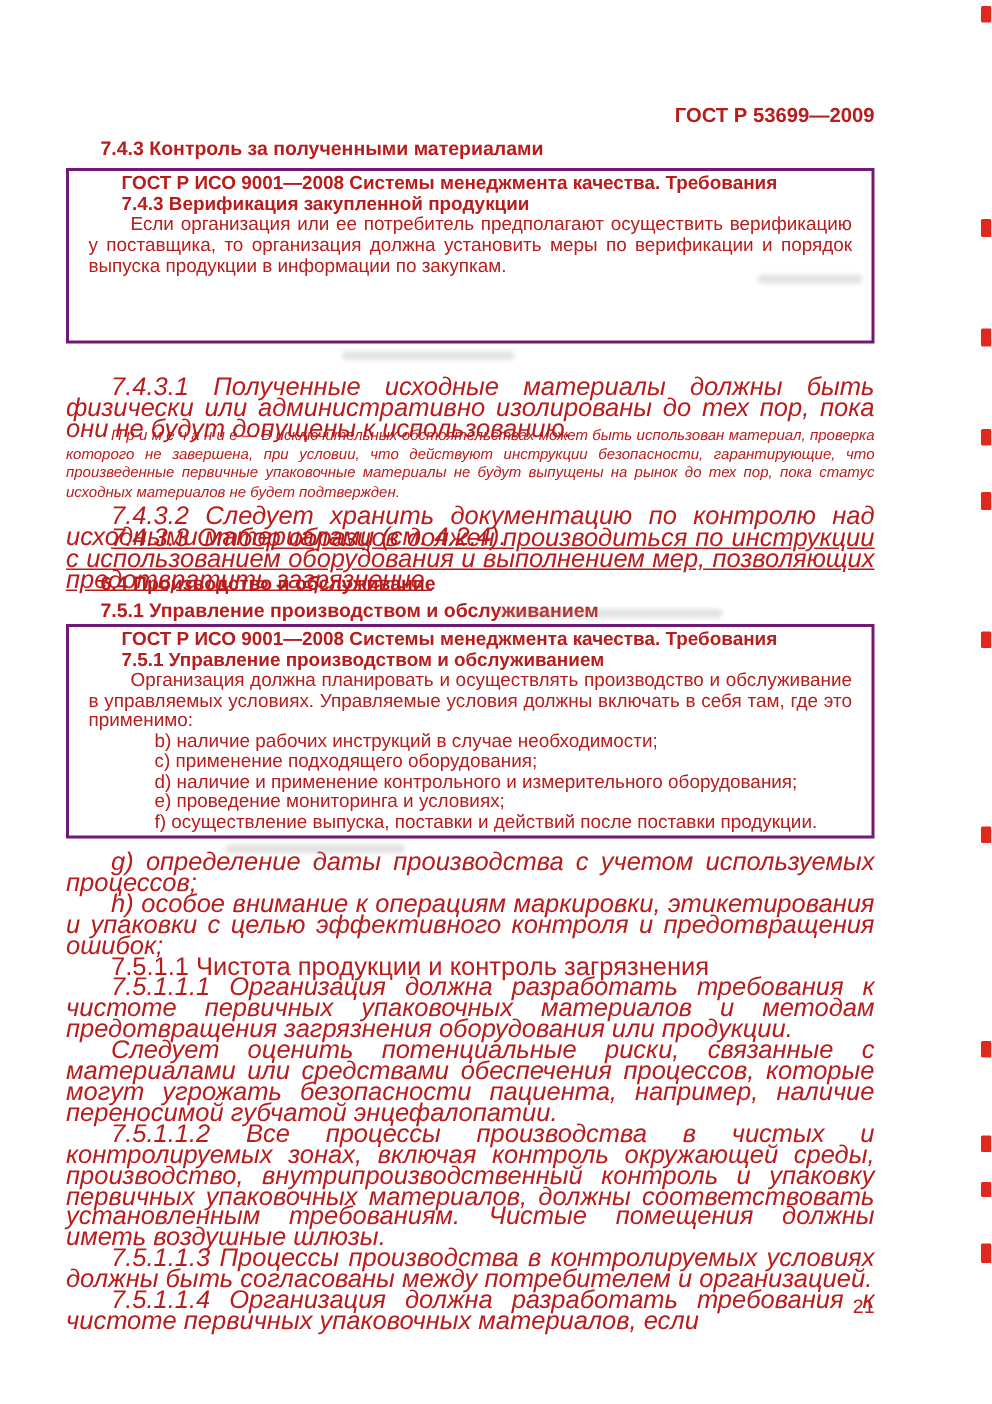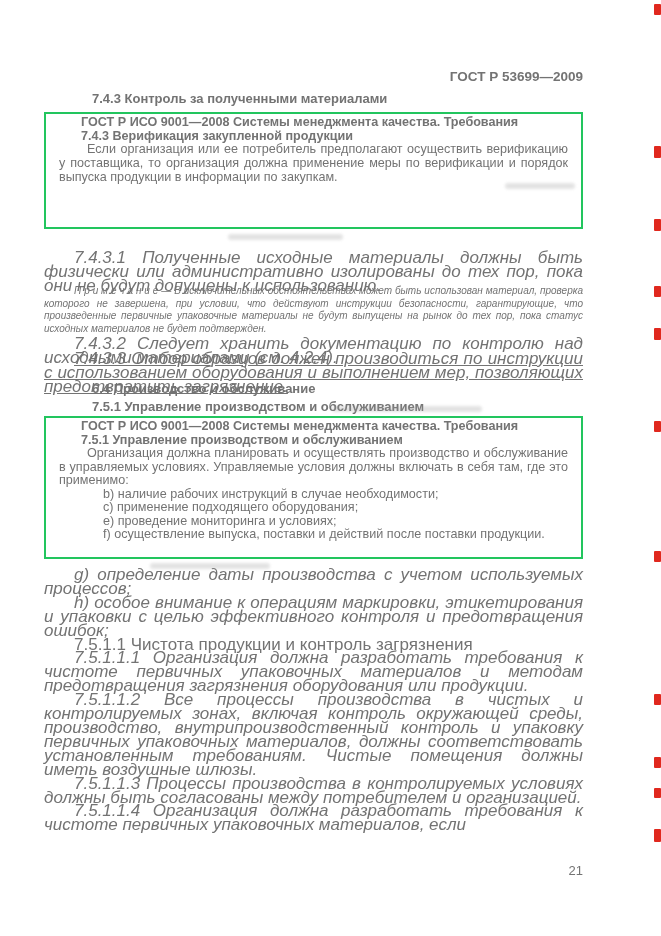--- a/index.html
+++ b/index.html
@@ -1,30 +1,30 @@
 <!DOCTYPE html>
 <html lang="ru"><head>
 <meta charset="utf-8">
 <style>
   html,body{margin:0;padding:0;background:#ffffff;}
   .page{
     position:relative;
     width:661px;height:936px;
     background:#ffffff;
     font-family:"Liberation Sans", sans-serif;
-    color:#737373;
+    color:#b91c1c;
     overflow:hidden;
   }
   .abs{position:absolute;}
   .content-w{left:44px;width:539px;}
   .hdr{top:69px;text-align:right;font-weight:bold;font-size:13.5px;}
-  .sec-head{left:92px;font-weight:bold;font-size:13px;white-space:nowrap;}
+  .sec-head{left:67px;font-weight:bold;font-size:13px;white-space:nowrap;}
   .quote-box{
     left:44px;width:539px;box-sizing:border-box;
-    border:2px solid #22c55e;
+    border:2px solid #701a75;
     padding:2px 13px 4px 13px;
     font-size:12.6px;line-height:13.7px;
     overflow:hidden;
   }
   .quote-box .qtitle{font-weight:bold;margin-left:22px;}
   .quote-box p{margin:0;text-indent:28px;text-align:justify;}
   .quote-box .qlist{margin:0 0 0 44px;padding:0;list-style:none;}
   .quote-box .qlist li{margin:0;}
   .bodytxt{font-size:17px;line-height:14px;text-align:justify;}
   .bodytxt p{margin:0;text-indent:30px;}
@@ -47,21 +47,21 @@
 
 <div class="page">
 
   <div class="abs content-w hdr">ГОСТ Р 53699—2009</div>
 
   <div class="abs sec-head" style="top:91px;">7.4.3 Контроль за полученными материалами</div>
 
   <div class="abs quote-box" style="top:112px;height:117px;">
     <div class="qtitle">ГОСТ Р ИСО 9001—2008 Системы менеджмента качества. Требования</div>
     <div class="qtitle">7.4.3 Верификация закупленной продукции</div>
-    <p>Если организация или ее потребитель предполагают осуществить верификацию у поставщика, то организация должна применение меры по верификации и порядок выпуска продукции в информации по закупкам.</p>
+    <p>Если организация или ее потребитель предполагают осуществить верификацию у поставщика, то организация должна установить меры по верификации и порядок выпуска продукции в информации по закупкам.</p>
   </div>
 
   <div class="abs content-w bodytxt it" style="top:251px;">
     <p>7.4.3.1 Полученные исходные материалы должны быть физически или административно изолированы до тех пор, пока они не будут допущены к использованию.</p>
   </div>
 
   <div class="abs content-w bodytxt it note" style="top:285px;">
     <p>П р и м е ч а н и е — В исключительных обстоятельствах может быть использован материал, проверка которого не завершена, при условии, что действуют инструкции безопасности, гарантирующие, что произведенные первичные упаковочные материалы не будут выпущены на рынок до тех пор, пока статус исходных материалов не будет подтвержден.</p>
   </div>
 
@@ -76,30 +76,32 @@
   <div class="abs sec-head" style="top:381px;">6.4 Производство и обслуживание</div>
   <div class="abs sec-head" style="top:399px;">7.5.1 Управление производством и обслуживанием</div>
 
   <div class="abs quote-box" style="top:416px;height:143px;line-height:13.5px;">
     <div class="qtitle">ГОСТ Р ИСО 9001—2008 Системы менеджмента качества. Требования</div>
     <div class="qtitle">7.5.1 Управление производством и обслуживанием</div>
     <p>Организация должна планировать и осуществлять производство и обслуживание в управляемых условиях. Управляемые условия должны включать в себя там, где это применимо:</p>
     <ul class="qlist">
       <li>b) наличие рабочих инструкций в случае необходимости;</li>
       <li>c) применение подходящего оборудования;</li>
+      <li>d) наличие и применение контрольного и измерительного оборудования;</li>
       <li>e) проведение мониторинга и условиях;</li>
       <li>f) осуществление выпуска, поставки и действий после поставки продукции.</li>
     </ul>
   </div>
 
   <div class="abs content-w bodytxt it flow2" style="top:568px;">
     <p>g) определение даты производства с учетом используемых процессов;</p>
     <p>h) особое внимание к операциям маркировки, этикетирования и упаковки с целью эффективного контроля и предотвращения ошибок;</p>
     <p class="upright">7.5.1.1 Чистота продукции и контроль загрязнения</p>
     <p>7.5.1.1.1 Организация должна разработать требования к чистоте первичных упаковочных материалов и методам предотвращения загрязнения оборудования или продукции.</p>
+    <p>Следует оценить потенциальные риски, связанные с материалами или средствами обеспечения процессов, которые могут угрожать безопасности пациента, например, наличие переносимой губчатой энцефалопатии.</p>
     <p>7.5.1.1.2 Все процессы производства в чистых и контролируемых зонах, включая контроль окружающей среды, производство, внутрипроизводственный контроль и упаковку первичных упаковочных материалов, должны соответствовать установленным требованиям. Чистые помещения должны иметь воздушные шлюзы.</p>
     <p>7.5.1.1.3 Процессы производства в контролируемых условиях должны быть согласованы между потребителем и организацией.</p>
     <p>7.5.1.1.4 Организация должна разработать требования к чистоте первичных упаковочных материалов, если</p>
   </div>
 
   <div class="abs content-w pageno">21</div>
 
   <div class="smudge" style="left:505px;top:183px;width:70px;"></div>
   <div class="smudge" style="left:228px;top:234px;width:115px;"></div>
   <div class="smudge" style="left:332px;top:406px;width:150px;"></div>

